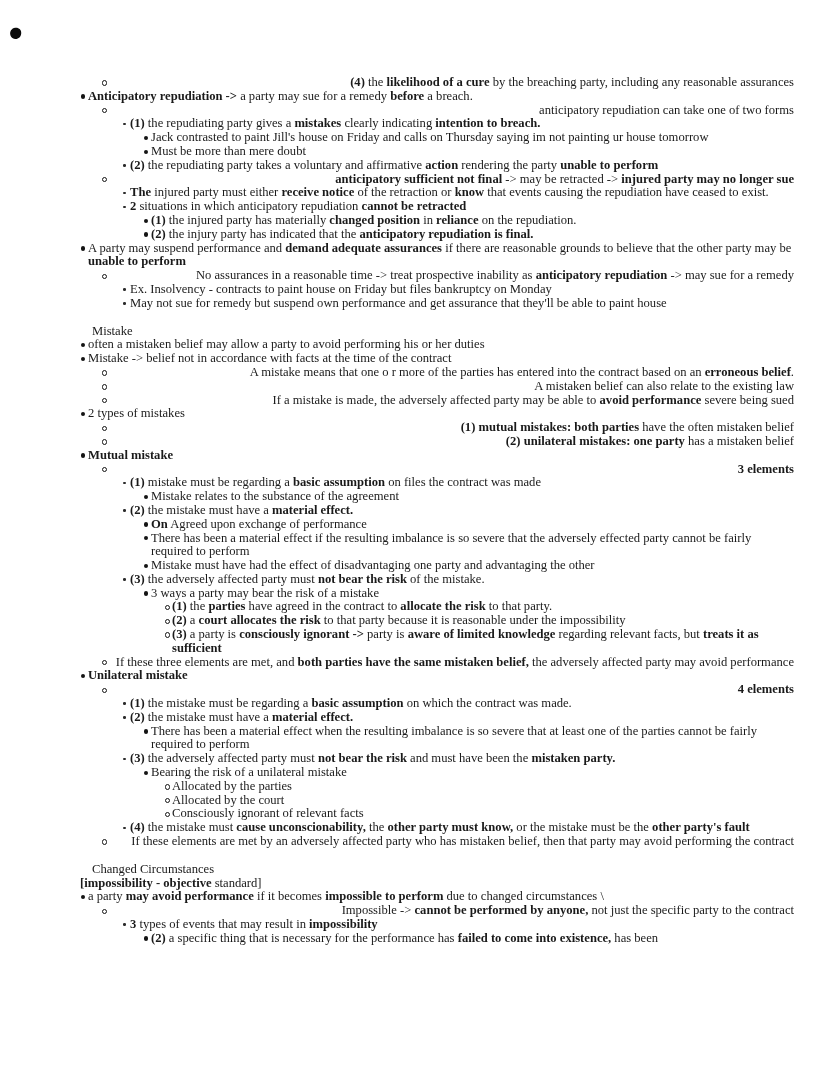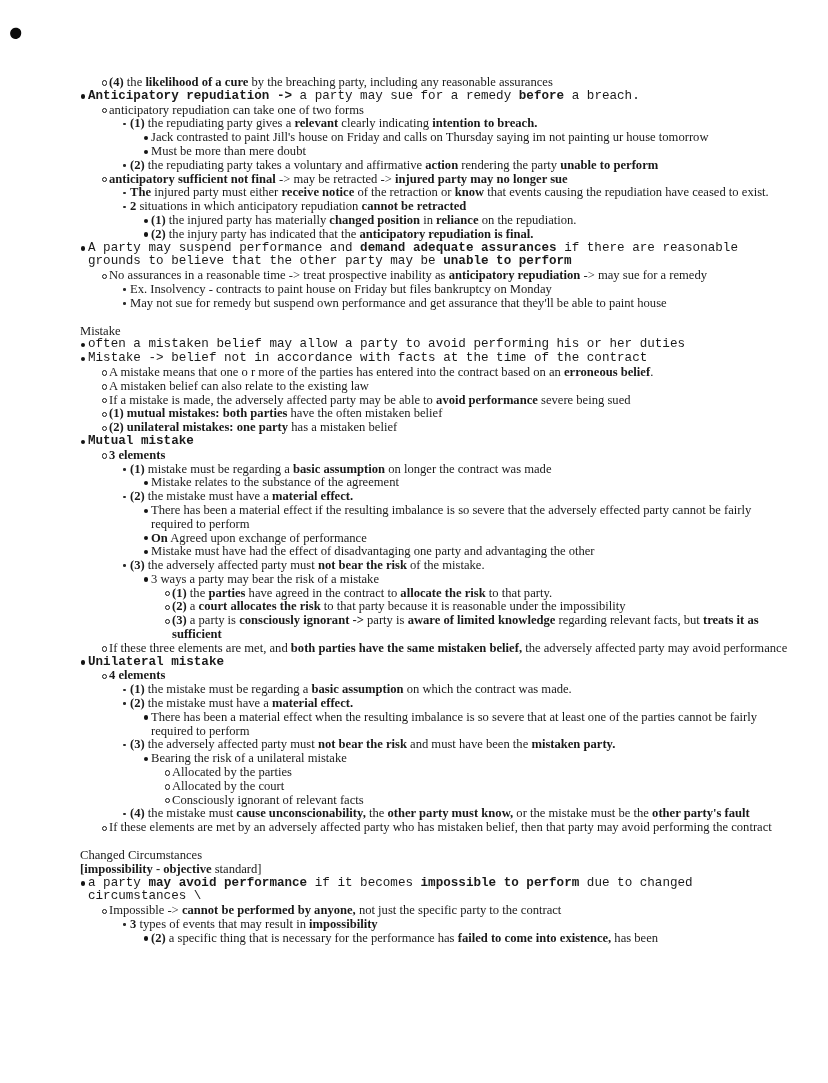--- a/index.html
+++ b/index.html
@@ -32,26 +32,26 @@
   }
   .content {
     position: absolute;
     left: 80px;
     top: 76px;
     width: 714px;
   }
   .item {
     position: relative;
   }
-  .item.gap { margin-top: 14px; }
+  .item.gap { margin-top: 14px; margin-left: 12px; }
   .item b { font-weight: bold; }
   
   .l0 { padding-left: 0; }
-  .l1 { padding-left: 8px; font-family: Liberation Mono, monospace; }
-  .l2 { padding-left: 29px; }
+  .l1 { padding-left: 8px; }
+  .l2 { padding-left: 29px; text-align: right; }
   .l3 { padding-left: 50px; }
   .l4 { padding-left: 71px; }
   .l5 { padding-left: 92px; }
   .l1 > .bullet { left: 0.5px; }
   .l2 > .bullet { left: 21.5px; }
   .l3 > .bullet { left: 43px; }
   .l4 > .bullet { left: 64px; }
   .l5 > .bullet { left: 85px; }
   .bullet {
     position: absolute;
@@ -83,48 +83,49 @@
 <div class="page">
   <div class="corner-mark">
     <svg width="15" height="15" viewBox="0 0 15 15">
       <path d="M2.5 9.5 C1.2 5.8 3.6 2.2 7.2 1.8 C10.8 1.4 13.6 3.8 13.2 7.4 C12.9 10.8 10.4 13.2 7.0 12.9 C4.4 12.7 3.2 11.4 2.5 9.5 Z" fill="#0a0a0a"></path>
     </svg>
   </div>
   <div class="content">
       <div class="item l2"><span class="bullet ring"></span><span class="txt"><b>(4)</b><span> the </span><b>likelihood of a cure</b><span> by the breaching party, including any reasonable assurances</span></span></div>
       <div class="item l1"><span class="bullet solid"></span><span class="txt"><b>Anticipatory repudiation -&gt;</b><span> a party may sue for a remedy </span><b>before</b><span> a breach.</span></span></div>
       <div class="item l2"><span class="bullet ring"></span><span class="txt"><span>anticipatory repudiation can take one of two forms</span></span></div>
-      <div class="item l3"><span class="bullet dot"></span><span class="txt"><b>(1)</b><span> the repudiating party gives a </span><b>relevant</b><span> clearly indicating </span><b>intention to breach.</b></span></div>
+      <div class="item l3"><span class="bullet dot"></span><span class="txt"><b>(1)</b><span> the repudiating party gives a </span><b>mistakes</b><span> clearly indicating </span><b>intention to breach.</b></span></div>
       <div class="item l4"><span class="bullet solid"></span><span class="txt"><span>Jack contrasted to paint Jill's house on Friday and calls on Thursday saying im not painting ur house tomorrow</span></span></div>
       <div class="item l4"><span class="bullet solid"></span><span class="txt"><span>Must be more than mere doubt</span></span></div>
       <div class="item l3"><span class="bullet dot"></span><span class="txt"><b>(2)</b><span> the repudiating party takes a voluntary and affirmative </span><b>action</b><span> rendering the party </span><b>unable to perform</b></span></div>
       <div class="item l2"><span class="bullet ring"></span><span class="txt"><b>anticipatory sufficient not final</b><span> -&gt; may be retracted -&gt; </span><b>injured party may no longer sue</b></span></div>
       <div class="item l3"><span class="bullet dot"></span><span class="txt"><b>The</b><span> injured party must either </span><b>receive notice</b><span> of the retraction or </span><b>know</b><span> that events causing the repudiation have ceased to exist.</span></span></div>
       <div class="item l3"><span class="bullet dot"></span><span class="txt"><b>2</b><span> situations in which anticipatory repudiation </span><b>cannot be retracted</b></span></div>
       <div class="item l4"><span class="bullet solid"></span><span class="txt"><b>(1)</b><span> the injured party has materially </span><b>changed position</b><span> in </span><b>reliance</b><span> on the repudiation.</span></span></div>
       <div class="item l4"><span class="bullet solid"></span><span class="txt"><b>(2)</b><span> the injury party has indicated that the </span><b>anticipatory repudiation is final.</b></span></div>
       <div class="item l1"><span class="bullet solid"></span><span class="txt"><span>A party may suspend performance and </span><b>demand adequate assurances</b><span> if there are reasonable grounds to believe that the other party may be </span><b>unable to perform</b></span></div>
       <div class="item l2"><span class="bullet ring"></span><span class="txt"><span>No assurances in a reasonable time -&gt; treat prospective inability as </span><b>anticipatory repudiation</b><span> -&gt; may sue for a remedy</span></span></div>
       <div class="item l3"><span class="bullet dot"></span><span class="txt"><span>Ex. Insolvency - contracts to paint house on Friday but files bankruptcy on Monday</span></span></div>
       <div class="item l3"><span class="bullet dot"></span><span class="txt"><span>May not sue for remedy but suspend own performance and get assurance that they'll be able to paint house</span></span></div>
       <div class="item l0 gap"><span class="txt"><span>Mistake</span></span></div>
       <div class="item l1"><span class="bullet solid"></span><span class="txt"><span>often a mistaken belief may allow a party to avoid performing his or her duties</span></span></div>
       <div class="item l1"><span class="bullet solid"></span><span class="txt"><span>Mistake -&gt; belief not in accordance with facts at the time of the contract</span></span></div>
       <div class="item l2"><span class="bullet ring"></span><span class="txt"><span>A mistake means that one o r more of the parties has entered into the contract based on an </span><b>erroneous belief</b><span>.</span></span></div>
       <div class="item l2"><span class="bullet ring"></span><span class="txt"><span>A mistaken belief can also relate to the existing law</span></span></div>
       <div class="item l2"><span class="bullet ring"></span><span class="txt"><span>If a mistake is made, the adversely affected party may be able to </span><b>avoid performance</b><span> severe being sued</span></span></div>
+      <div class="item l1"><span class="bullet solid"></span><span class="txt"><span>2 types of mistakes</span></span></div>
       <div class="item l2"><span class="bullet ring"></span><span class="txt"><b>(1) mutual mistakes: both parties</b><span> have the often mistaken belief</span></span></div>
       <div class="item l2"><span class="bullet ring"></span><span class="txt"><b>(2) unilateral mistakes: one party</b><span> has a mistaken belief</span></span></div>
       <div class="item l1"><span class="bullet solid"></span><span class="txt"><b>Mutual mistake</b></span></div>
       <div class="item l2"><span class="bullet ring"></span><span class="txt"><b>3 elements</b></span></div>
-      <div class="item l3"><span class="bullet dot"></span><span class="txt"><b>(1)</b><span> mistake must be regarding a </span><b>basic assumption</b><span> on longer the contract was made</span></span></div>
+      <div class="item l3"><span class="bullet dot"></span><span class="txt"><b>(1)</b><span> mistake must be regarding a </span><b>basic assumption</b><span> on files the contract was made</span></span></div>
       <div class="item l4"><span class="bullet solid"></span><span class="txt"><span>Mistake relates to the substance of the agreement</span></span></div>
       <div class="item l3"><span class="bullet dot"></span><span class="txt"><b>(2)</b><span> the mistake must have a </span><b>material effect.</b></span></div>
+      <div class="item l4"><span class="bullet solid"></span><span class="txt"><b>On</b><span> Agreed upon exchange of performance</span></span></div>
       <div class="item l4"><span class="bullet solid"></span><span class="txt"><span>There has been a material effect if the resulting imbalance is so severe that the adversely effected party cannot be fairly required to perform</span></span></div>
-      <div class="item l4"><span class="bullet solid"></span><span class="txt"><b>On</b><span> Agreed upon exchange of performance</span></span></div>
       <div class="item l4"><span class="bullet solid"></span><span class="txt"><span>Mistake must have had the effect of disadvantaging one party and advantaging the other</span></span></div>
       <div class="item l3"><span class="bullet dot"></span><span class="txt"><b>(3)</b><span> the adversely affected party must </span><b>not bear the risk</b><span> of the mistake.</span></span></div>
       <div class="item l4"><span class="bullet solid"></span><span class="txt"><span>3 ways a party may bear the risk of a mistake</span></span></div>
       <div class="item l5"><span class="bullet ring"></span><span class="txt"><b>(1)</b><span> the </span><b>parties</b><span> have agreed in the contract to </span><b>allocate the risk</b><span> to that party.</span></span></div>
       <div class="item l5"><span class="bullet ring"></span><span class="txt"><b>(2)</b><span> a </span><b>court allocates the risk</b><span> to that party because it is reasonable under the impossibility</span></span></div>
       <div class="item l5"><span class="bullet ring"></span><span class="txt"><b>(3)</b><span> a party is </span><b>consciously ignorant -&gt;</b><span> party is </span><b>aware of limited knowledge</b><span> regarding relevant facts, but </span><b>treats it as sufficient</b></span></div>
       <div class="item l2"><span class="bullet ring"></span><span class="txt"><span>If these three elements are met, and </span><b>both parties have the same mistaken belief,</b><span> the adversely affected party may avoid performance</span></span></div>
       <div class="item l1"><span class="bullet solid"></span><span class="txt"><b>Unilateral mistake</b></span></div>
       <div class="item l2"><span class="bullet ring"></span><span class="txt"><b>4 elements</b></span></div>
       <div class="item l3"><span class="bullet dot"></span><span class="txt"><b>(1)</b><span> the mistake must be regarding a </span><b>basic assumption</b><span> on which the contract was made.</span></span></div>

